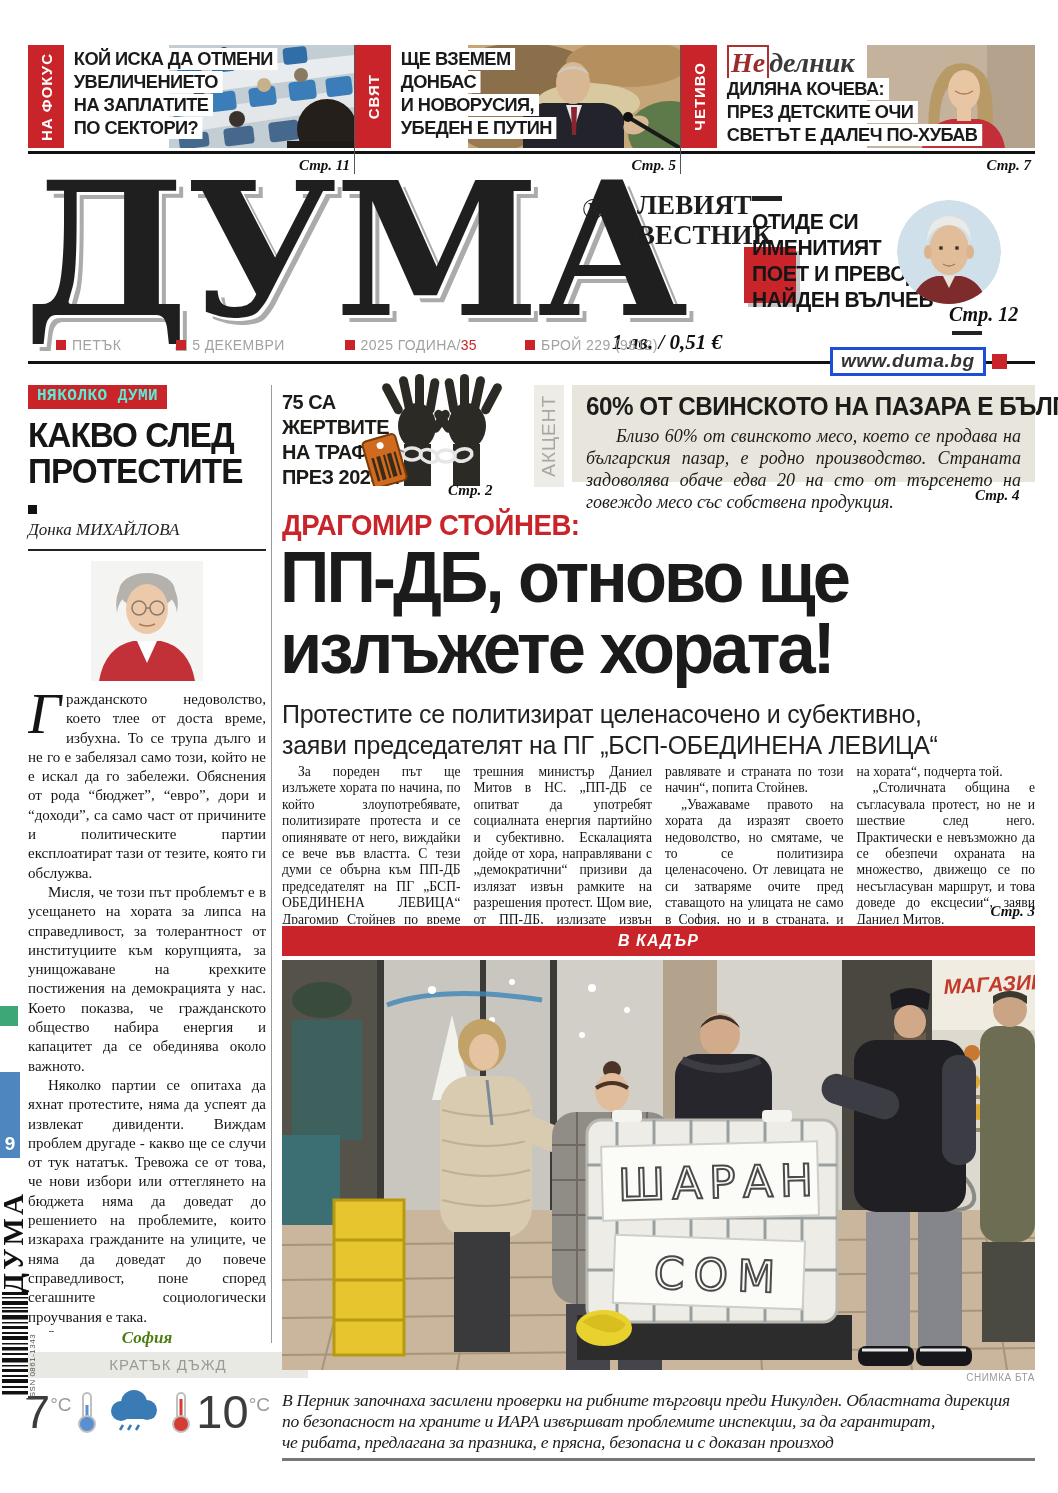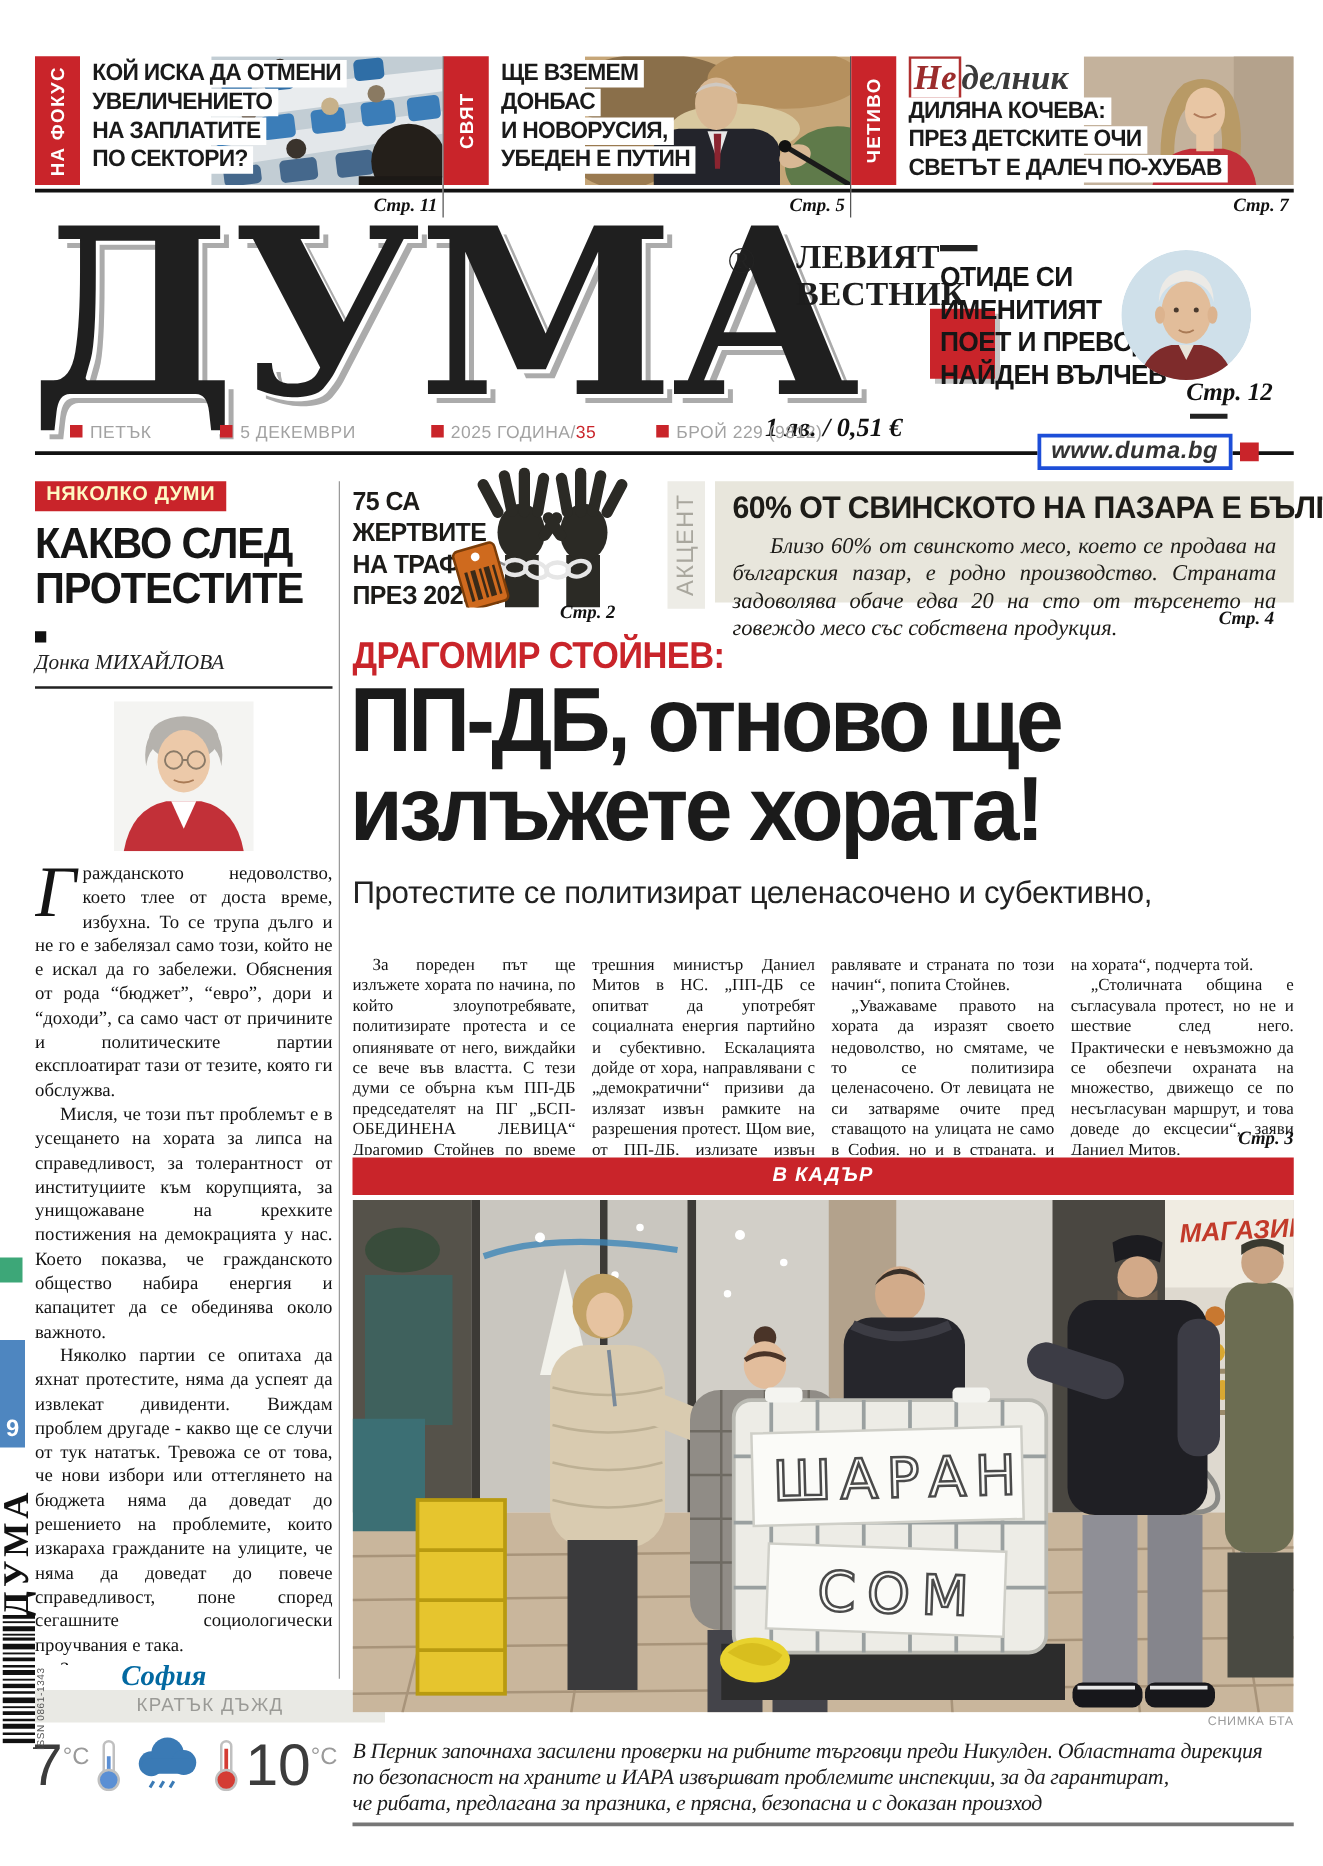--- a/index.html
+++ b/index.html
@@ -41,31 +41,31 @@
   .dl-sq { width:10px; height:10px; background:#c9242a; margin-right:6px; flex:none; }
   .dl-red { color:#c9242a; }
   .mr1{margin-right:55px;margin-left:28px;} .mr2{margin-right:60px;} .mr3{margin-right:48px;}
   .head-rule { position:absolute; left:28px; top:361px; width:1007px; height:3px; background:#111; }
   .website { position:absolute; left:830px; top:347px; display:flex; align-items:center; z-index:3; }
   .website-box { border:3px solid #1d4ed8; background:#fff; padding:0 8px 1px; font-weight:900; font-style:italic; font-size:19px; color:#333; letter-spacing:0.5px; }
   .website-sq { width:15px; height:15px; background:#c9242a; margin-left:6px; }
 
   
   .opinion { position:absolute; left:28px; top:385px; width:238px; }
-  .badge { display:inline-block; background:#c9242a; color:#fef9c3; font-weight:700; font-size:16px; letter-spacing:0.5px; padding:2px 9px 4px; }
+  .badge { display:inline-block; background:#c9242a; color:#5eead4; font-weight:700; font-size:16px; letter-spacing:0.5px; padding:2px 9px 4px;font-family:Liberation Mono, monospace; }
   .op-title { margin-top:8px; font-weight:800; font-size:35px; line-height:36px; letter-spacing:-1px; color:#161616; transform:scaleX(0.95); transform-origin:left; white-space:nowrap; }
   .op-bullet { width:9px; height:9px; background:#111; margin:16px 0 6px; }
   .op-author { font-family:"Liberation Serif",serif; font-style:italic; font-size:17px; color:#222; }
   .op-rule { height:2px; background:#222; margin-top:9px; }
   .op-photo { width:112px; height:120px; margin:10px auto 9px; }
   .op-body { text-align:justify; font-family:"Liberation Serif",serif; font-size:15px; line-height:19.3px; color:#141414; height:642px; overflow:hidden; }
   .op-body p { margin:0; }
   .op-body p + p { text-indent:20px; }
   .dropcap { float:left; font-family:"Liberation Serif",serif; font-style:italic; font-size:58px; line-height:44px; padding:2px 5px 0 0; }
-  .op-city { position:absolute; left:12px; top:1328px; width:238px; text-align:center; font-family:"Liberation Serif",serif; font-weight:700; font-style:italic; font-size:23px; color:#0369a1; }
+  .op-city { position:absolute; left:28px; top:1328px; width:238px; text-align:center; font-family:"Liberation Serif",serif; font-weight:700; font-style:italic; font-size:17px; color:#4d7c0f; }
   .weather-bar { position:absolute; left:28px; top:1352px; width:280px; background:#e9e9e4; color:#9a9a96; text-align:center; font-size:15px; letter-spacing:1px; padding:4px 0 5px; }
   .weather-row { position:absolute; left:24px; top:1388px; width:246px; display:flex; align-items:center; justify-content:space-between; }
   .temp { font-size:47px; font-weight:200; color:#3c3c3c; font-family:"Liberation Sans",sans-serif; line-height:1; }
   .temp sup { font-size:19px; color:#9a9a9a; font-weight:300; }
 
   
   .vdiv { position:absolute; left:271px; top:385px; width:1px; height:958px; background:#9a9a9a; }
 
   
   .traffic { position:absolute; left:282px; top:389px; width:130px; }
@@ -397,20 +397,21 @@
   </div>
   <div class="accent-page">Стр. 4</div>
 
   <div class="kicker">ДРАГОМИР СТОЙНЕВ:</div>
   <div class="headline">
     <div>ПП-ДБ, отново ще</div>
     <div>излъжете хората!</div>
   </div>
   <div class="subhead">
     <div>Протестите се политизират целенасочено и субективно,</div>
+    <div>заяви председателят на ПГ „БСП-ОБЕДИНЕНА ЛЕВИЦА“</div>
   </div>
   <div class="columns">
     <div class="mcol">
         <p class="ind">За пореден път ще излъжете хората по начина, по който злоупотребявате, политизирате протеста и се опиянявате от него, виждайки се вече във властта. С тези думи се обърна към ПП-ДБ председателят на ПГ „БСП-ОБЕДИНЕНА ЛЕВИЦА“ Драгомир Стойнев по време на изслушването на въ-</p>
       </div>
     <div class="mcol">
         <p>трешния министър Даниел Митов в НС. „ПП-ДБ се опитват да употребят социалната енергия партийно и субективно. Ескалацията дойде от хора, направлявани с „демократични“ призиви да излязат извън рамките на разрешения протест. Щом вие, от ПП-ДБ, излизате извън правилата, готови ли сте да уп-</p>
       </div>
     <div class="mcol">
         <p>равлявате и страната по този начин“, попита Стойнев.</p>

